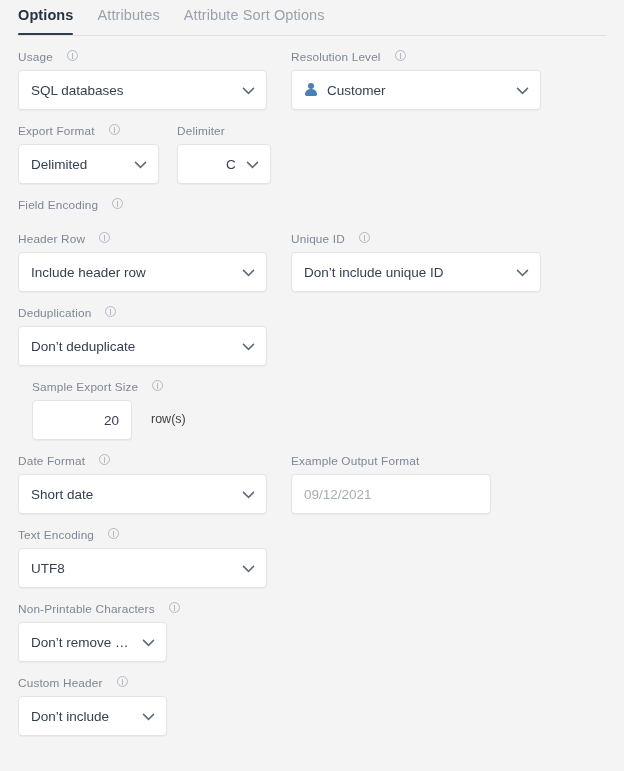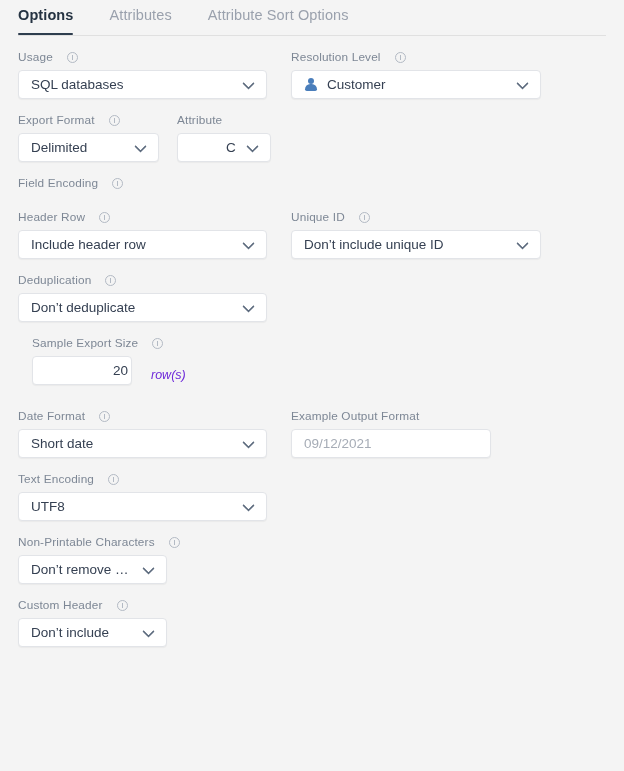--- a/index.html
+++ b/index.html
@@ -17,21 +17,21 @@
     position: relative;
   }
 
   
   .tabbar {
     position: relative;
     height: 36px;
     padding-left: 18px;
     display: flex;
     align-items: flex-start;
-    gap: 12px;
+    gap: 0;
   }
   .tabbar:after {
     content: "";
     position: absolute;
     left: 18px;
     right: 18px;
     bottom: 0;
     height: 1px;
     background: #e0e0e0;
   }
@@ -72,21 +72,20 @@
     display: flex;
     align-items: flex-start;
   }
   .col-left  { width: 259px; flex: 0 0 259px; }
   .col-right { margin-left: 14px; }
 
   .field { margin-top: 14px; }
 
   .label {
     display: flex;
-    align-items: center;
     gap: 14px;
     font-size: 11.8px;
     color: #7d8795;
     margin-bottom: 6px;
     letter-spacing: 0.15px;
     white-space: nowrap;
   }
 
   
   .info-icon {
@@ -108,34 +107,34 @@
     margin-left: -0.5px;
     background: #b3bac4;
   }
 
   
   .control {
     position: relative;
     background: #ffffff;
     border: 1px solid #e2e4e8;
     border-radius: 4px;
-    height: 29px;
+    height: 40px;
     display: flex;
     align-items: center;
     padding: 0 34px 0 12px;
     font-size: 13.5px;
     color: #354052;
     box-shadow: 0 1px 1px rgba(0,0,0,0.045);
     cursor: pointer;
     white-space: nowrap;
     overflow: hidden;
   }
   .control.plain {
     cursor: text;
-    padding-right: 3px;
+    padding-right: 12px;
   }
   .chev {
     position: absolute;
     right: 13px;
     top: 50%;
     width: 9px;
     height: 9px;
     margin-top: -6px;
     border-right: 2px solid #5d6b7e;
     border-bottom: 2px solid #5d6b7e;
@@ -183,25 +182,24 @@
 
   
   .numbox {
     justify-content: flex-end;
     padding-right: 34px;
     font-size: 13.5px;
     color: #354052;
   }
   .unit {
     font-size: 12.5px;
-    color: #6d28d9;
+    color: #404040;
     margin-left: 19px;
     line-height: 39px;
     white-space: nowrap;
-    font-style: italic;
   }
   .inline-row { display: flex; align-items: flex-start; }
 
   .muted-value { color: #a6acb6; text-align: right; }
 </style>
 </head>
 <body>
 
 <div class="tabbar">
   <div class="tab active">
@@ -252,21 +250,21 @@
         <span class="info-icon"></span>
       </div>
       <div class="control w-141">
         <span class="value-text">Delimited</span>
         <span class="chev"></span>
       </div>
     </div>
 
     <div class="field" style="margin-left:18px;">
       <div class="label">
-        <span>Attribute</span>
+        <span>Delimiter</span>
       </div>
       <div class="control w-94">
         <span class="value-text">Comma</span>
         <span class="chev"></span>
       </div>
     </div>
   </div>
 
   <div class="row">
     <div class="field">

